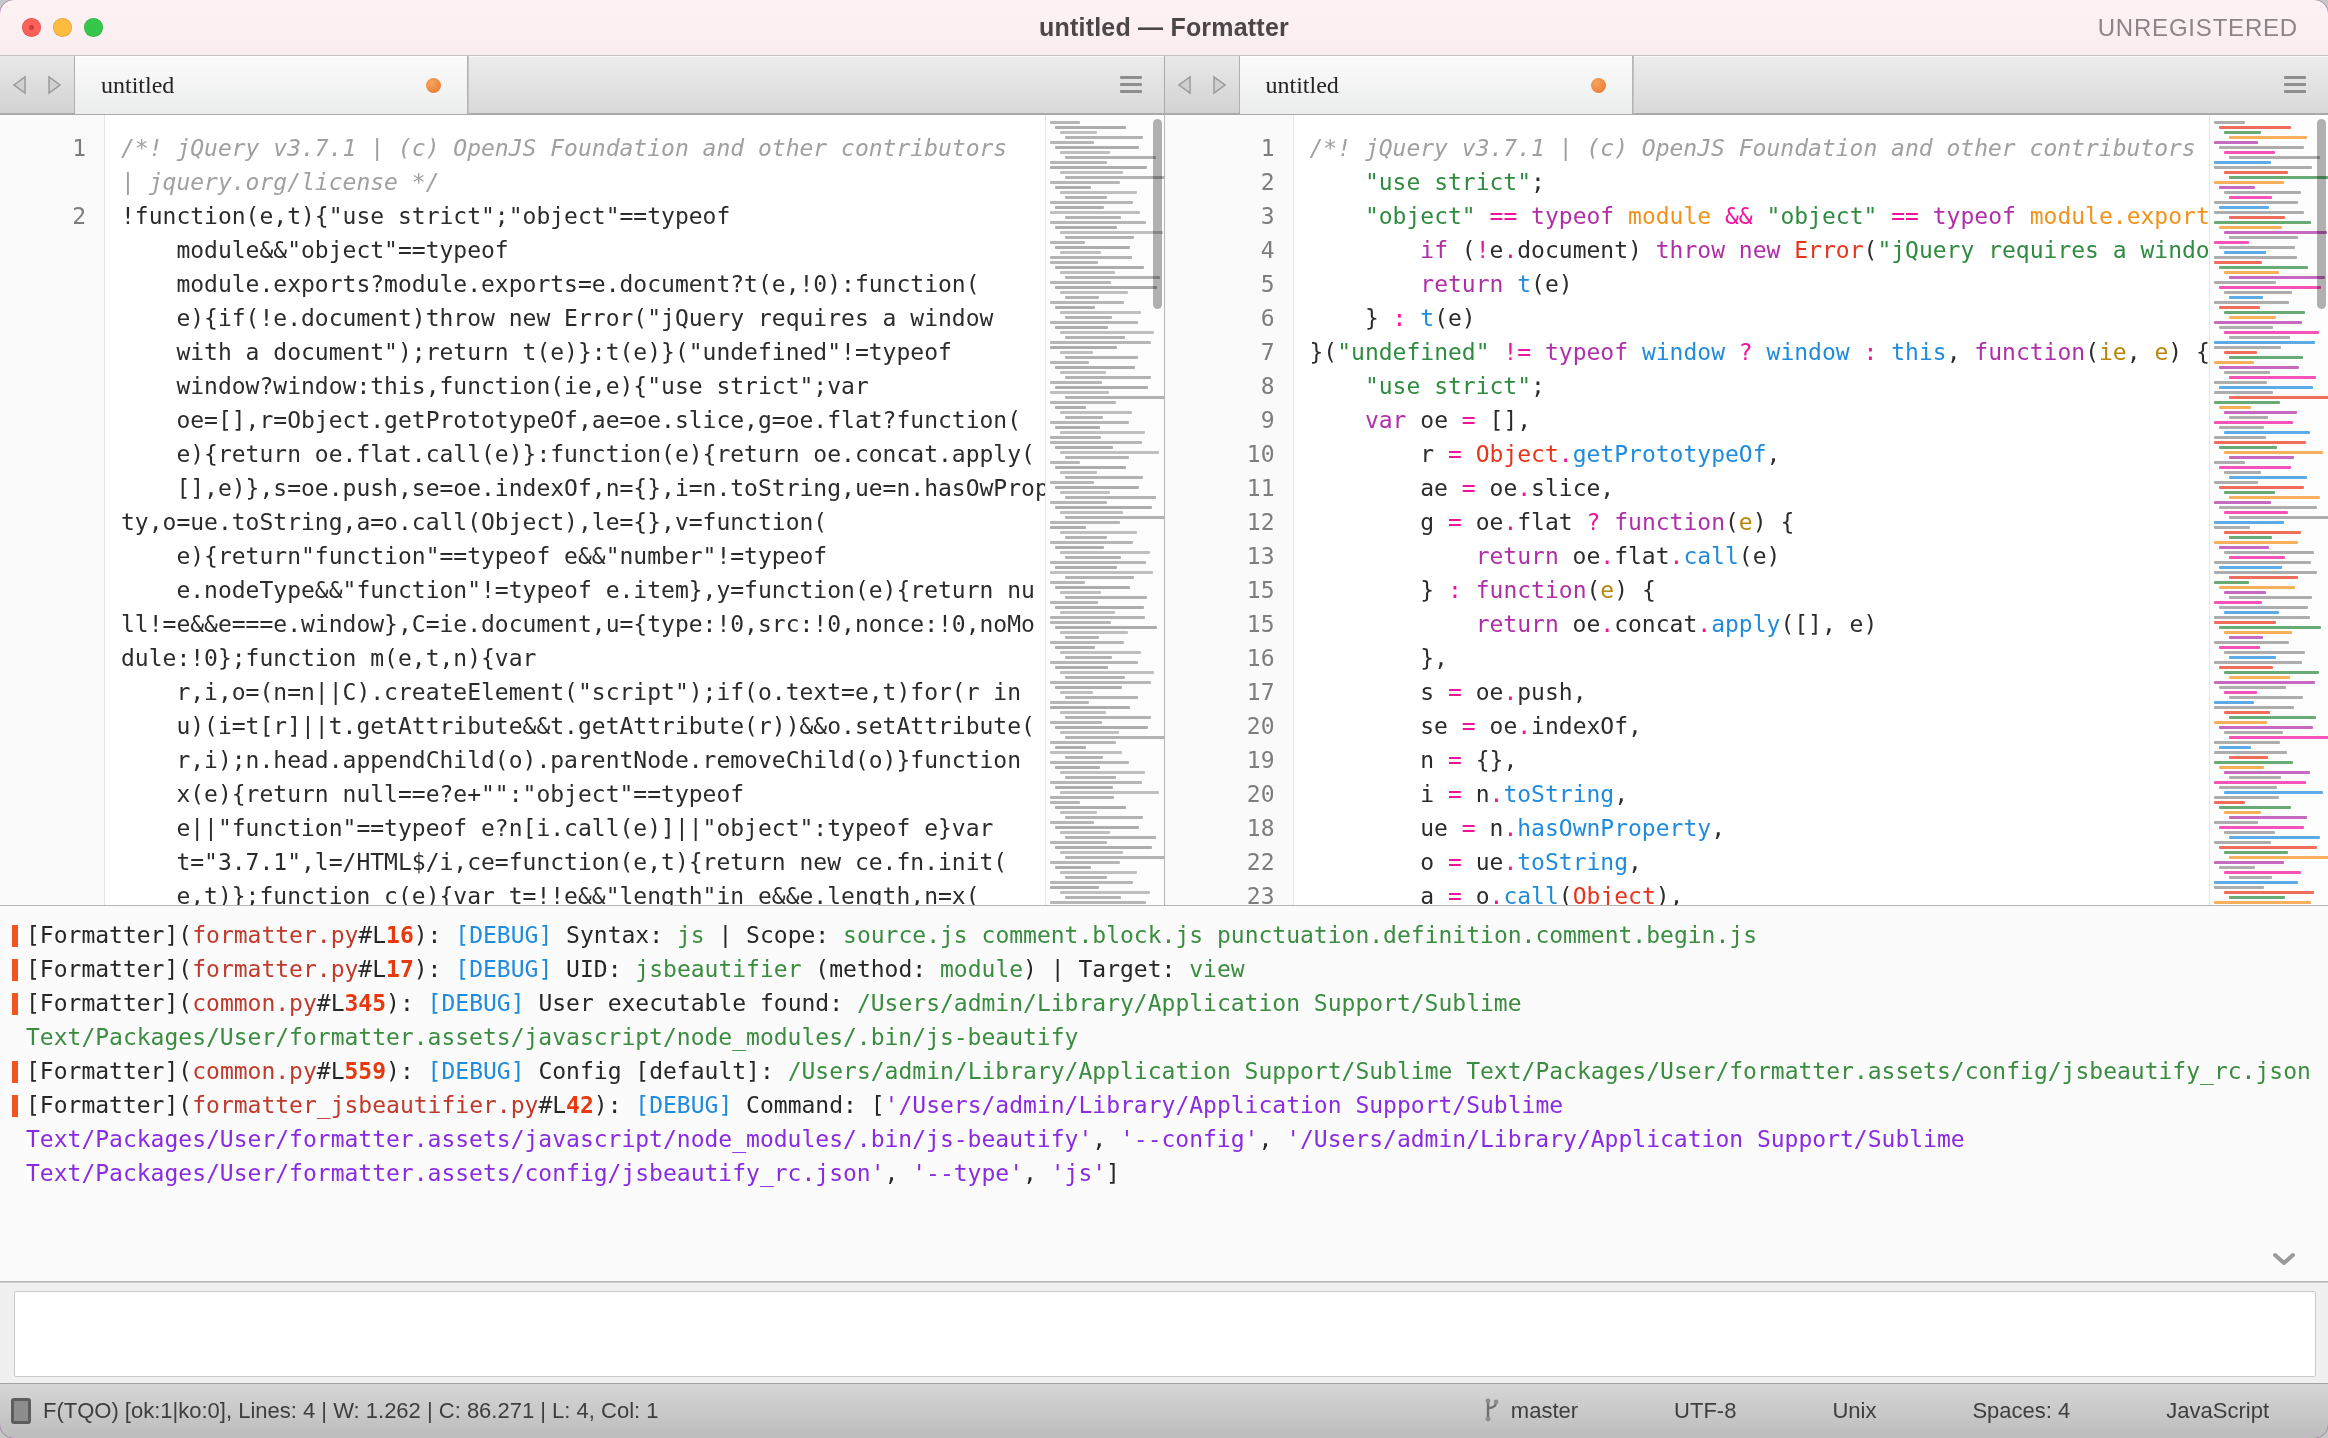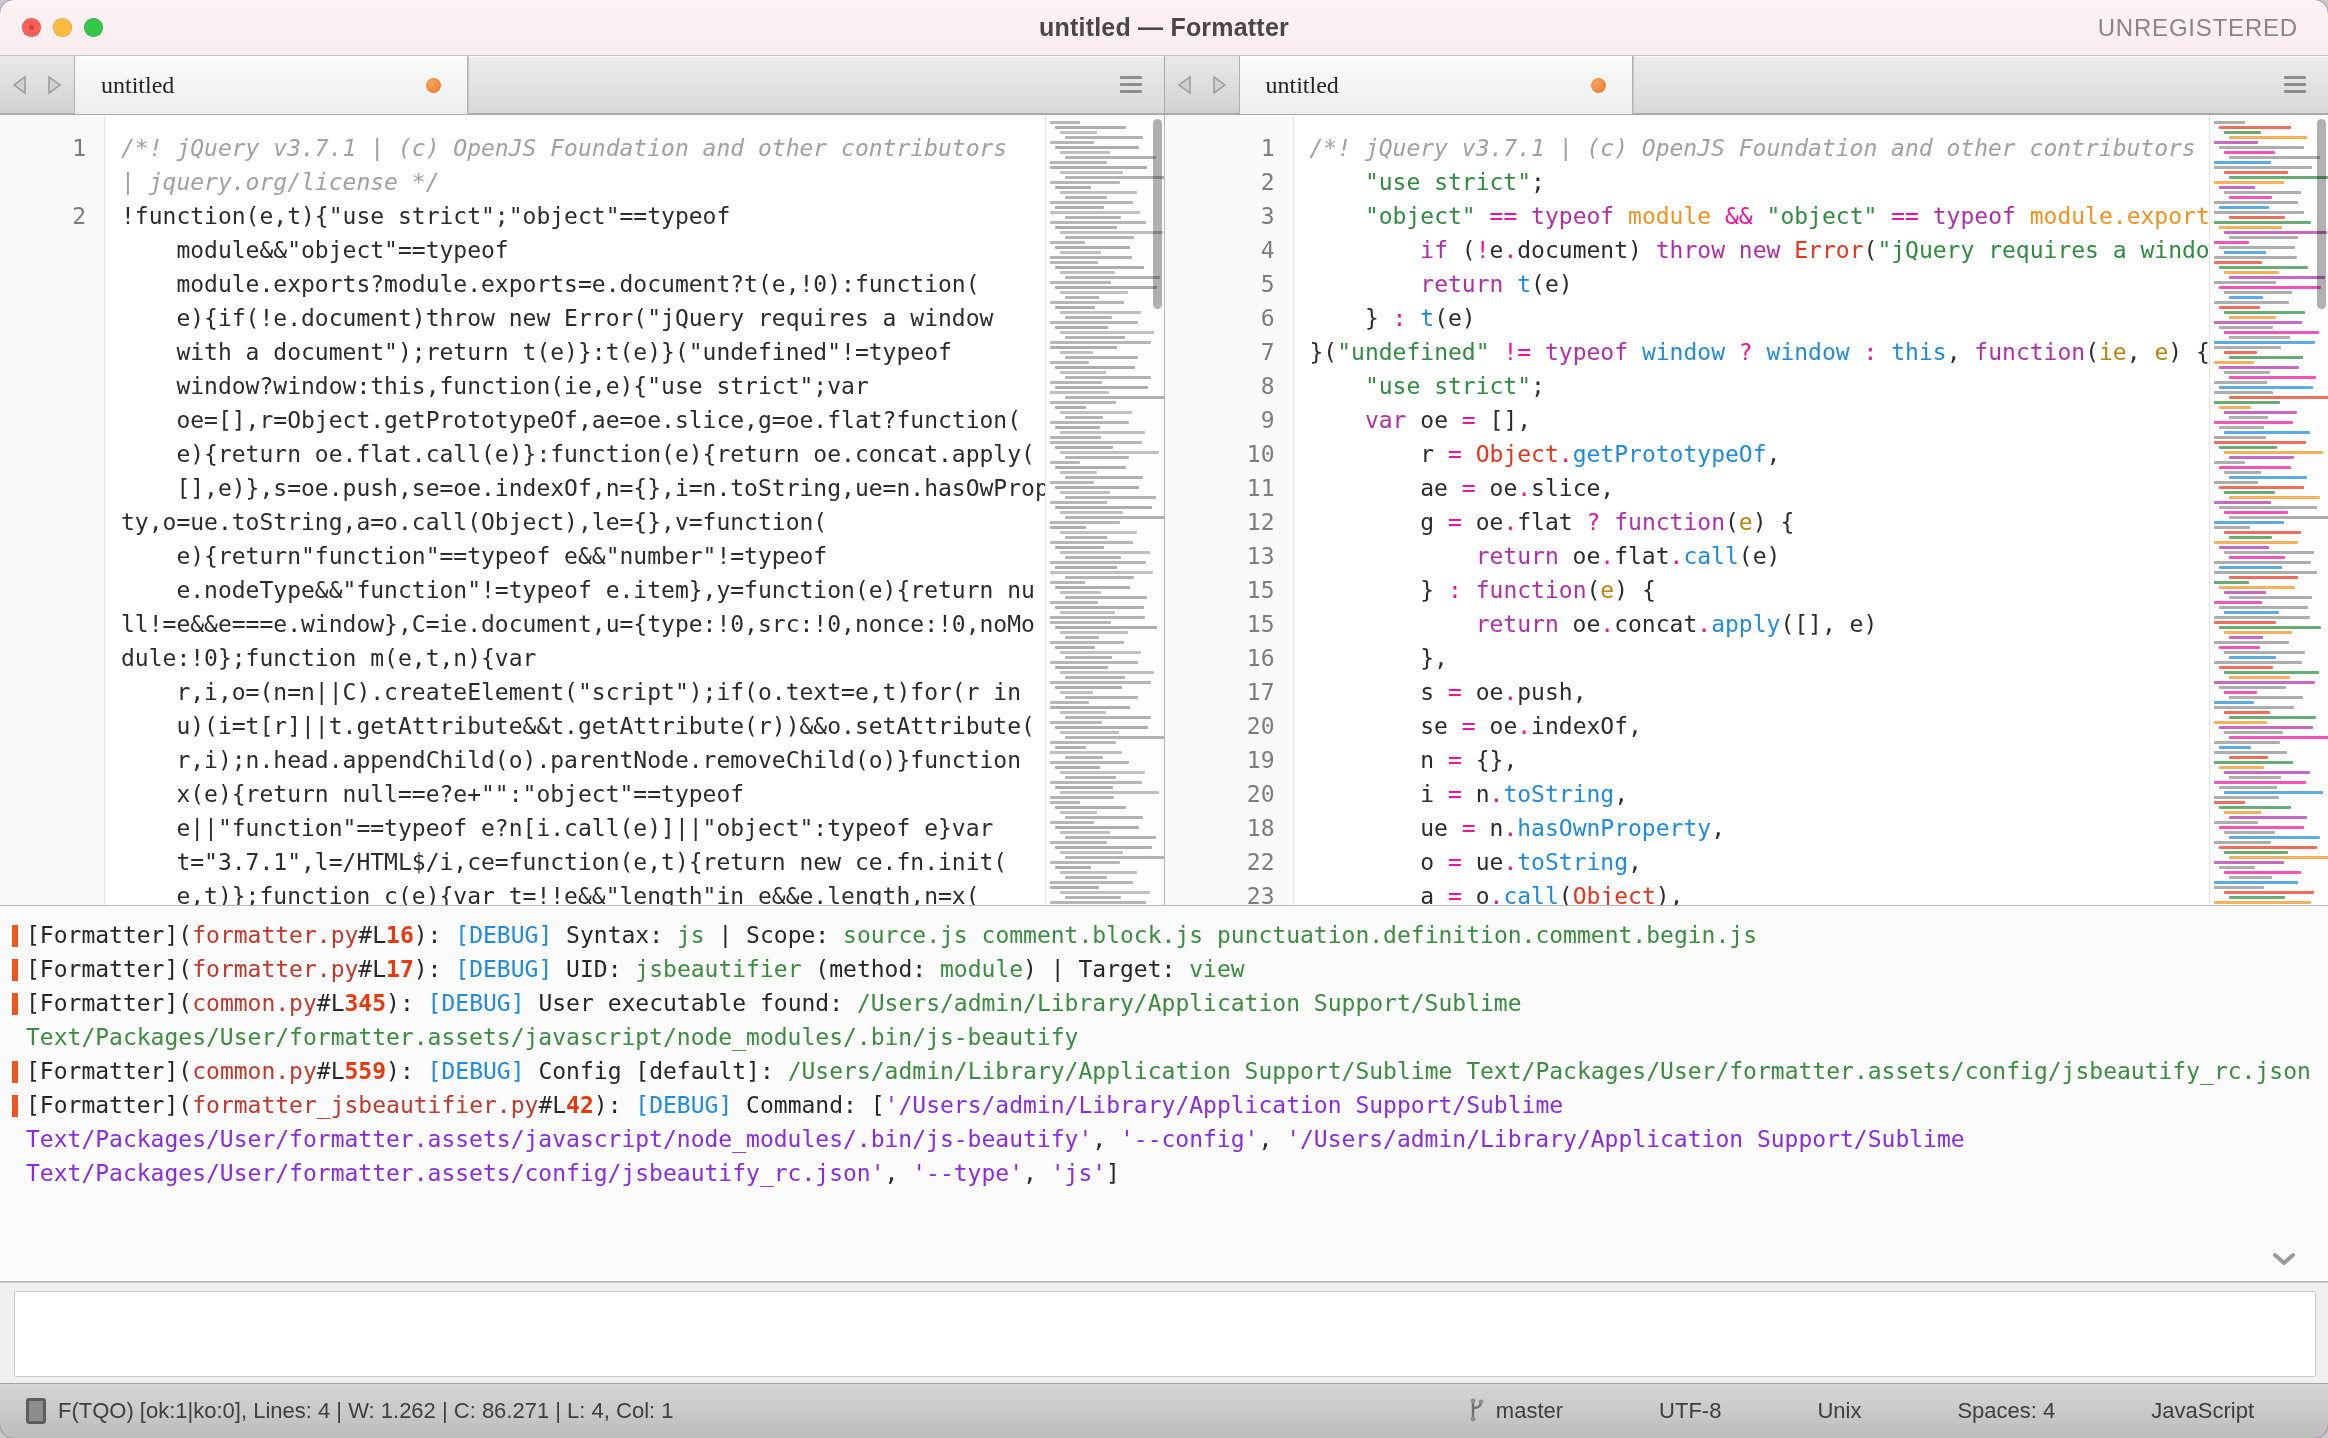--- a/index.html
+++ b/index.html
@@ -161,21 +161,21 @@
   .inputstrip .box{
     width:100%;height:100%;background:#fff;border:1px solid #c9c9c9;border-radius:2px;
   }
 
   
   .statusbar{
     flex:0 0 54px;height:54px;display:flex;align-items:center;
     background:linear-gradient(#d6d6d6,#bcbcbc);
     border-top:1px solid #a2a2a2;
     font-size:22px;color:#3e3e3e;
-    padding:0 26px;
+    padding:0 11px;
   }
   .status-left{display:flex;align-items:center;gap:12px;}
   .sb-icon{
     width:20px;height:26px;border:3px solid #5d5d5d;border-radius:3px;
     background:#8d8d8d;box-sizing:border-box;
   }
   .status-right{margin-left:auto;display:flex;align-items:center;}
   .sb-item{padding:0 48px;white-space:nowrap;color:#3e3e3e;}
   .branch{display:flex;align-items:center;gap:10px;}
 </style>

